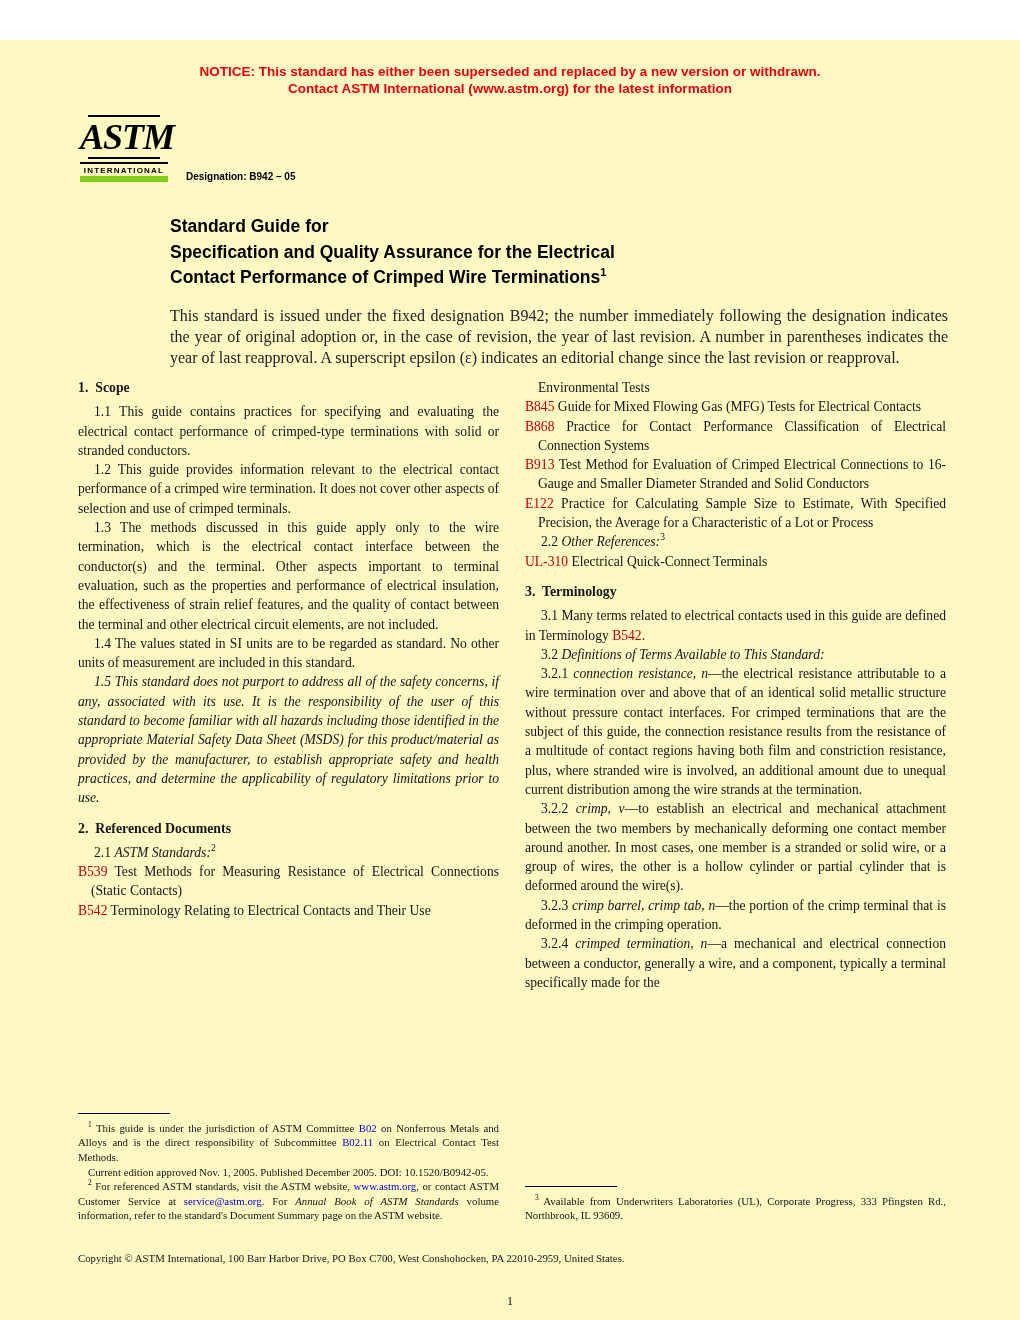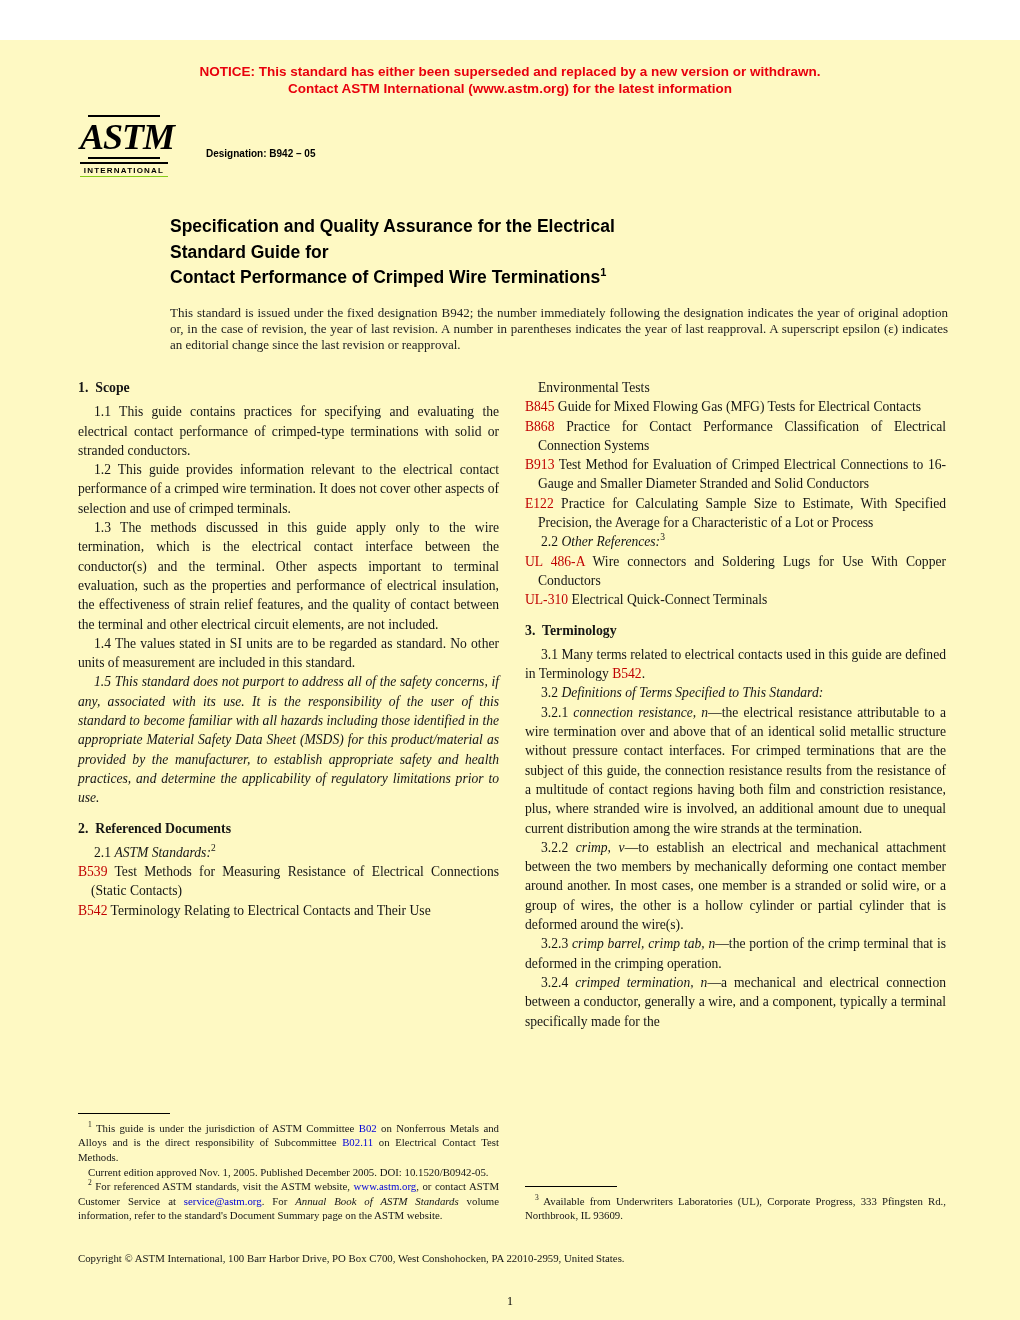--- a/index.html
+++ b/index.html
@@ -8,47 +8,47 @@
     position:relative; width:1020px; height:1320px; background:#fef9c3;
     font-family:"Liberation Serif", serif; color:#151515; overflow:hidden;margin-top:40px;
   }
   
   .notice {
     position:absolute; top:24px; left:0; width:100%; text-align:center;
     font-family:"Liberation Sans", sans-serif; font-weight:bold;
     font-size:13.5px; line-height:16.5px; color:#e8000d;
   }
   
-  .header-row { position:absolute; top:74px; left:80px; display:flex; align-items:center;gap:20px; }
+  .header-row { position:absolute; top:74px; left:80px; display:flex; align-items:flex-end; }
   .logo { width:88px; text-align:center; }
   .logo-rule { height:2px; background:#000; margin:1px 8px; }
   .logo-astm {
     font-family:"Liberation Serif", serif; font-weight:bold; font-style:italic;
     font-size:36px; line-height:38px; letter-spacing:-1px; color:#000;
   }
   .logo-intl {
-    margin-top:3px; border-top:2px solid #000; border-bottom:1px solid #84cc16;
+    margin-top:3px; border-top:2px solid #000; border-bottom:6px solid #84cc16;
     padding:2px 0 1px 0; font-family:"Liberation Sans", sans-serif; font-weight:bold;
     font-size:8px; letter-spacing:1.2px; color:#000;
   }
   .designation {
     margin-left:18px; margin-top:16px;
     font-family:"Liberation Sans", sans-serif; font-weight:bold; font-size:10px; color:#000;
   }
   
   .title-block {
     position:absolute; top:174px; left:170px; width:770px;
     font-family:"Liberation Sans", sans-serif; font-weight:bold;
     font-size:17.5px; line-height:25.5px; color:#000;
   }
   .title-block sup { font-size:11px; }
   
   .issue-note {
     position:absolute; top:265px; left:170px; width:778px;
-    font-size:13px; line-height:16px; text-align:justify; color:#222;
+    font-size:16px; line-height:21px; text-align:justify; color:#222;
   }
   
   .columns { position:absolute; top:338px; left:78px; width:868px; display:flex; gap:26px; }
   .col {
     flex:1 1 0; min-height:845px; display:flex; flex-direction:column;
     font-size:13.6px; line-height:19.3px; text-align:justify;
   }
   h3.sec {
     font-size:13.8px; font-weight:bold; margin:11px 0 5px 0;
     white-space:pre-wrap; text-align:left;
@@ -84,22 +84,22 @@
     <div class="logo">
       <div class="logo-rule"></div>
       <div class="logo-astm">ASTM</div>
       <div class="logo-rule"></div>
       <div class="logo-intl">INTERNATIONAL</div>
     </div>
     <div class="designation">Designation: B942 – 05</div>
   </div>
 
   <div class="title-block">
+    <div>Standard Guide for</div>
     <div>Specification and Quality Assurance for the Electrical</div>
-    <div>Standard Guide for</div>
     <div><span>Contact Performance of Crimped Wire Terminations</span><sup>1</sup></div>
   </div>
 
   <p class="issue-note"><span>This standard is issued under the fixed designation </span><span>B942</span><span>; the number immediately following the designation indicates the year of original adoption or, in the case of revision, the year of last revision. A number in parentheses indicates the year of last reapproval. A superscript epsilon (ε) indicates an editorial change since the last revision or reapproval.</span></p>
 
   <div class="columns">
 
     <div class="col">
       <h3 class="sec first">1.  Scope</h3>
       <p class="bp">1.1 This guide contains practices for specifying and evaluating the electrical contact performance of crimped-type terminations with solid or stranded conductors.</p>
@@ -125,26 +125,25 @@
     <div class="col">
       <div class="ref-cont">Environmental Tests</div>
 
       <div class="ref"><span class="code-red">B845</span><span> Guide for Mixed Flowing Gas (MFG) Tests for Electrical Contacts</span></div>
       <div class="ref"><span class="code-red">B868</span><span> Practice for Contact Performance Classification of Electrical Connection Systems</span></div>
       <div class="ref"><span class="code-red">B913</span><span> Test Method for Evaluation of Crimped Electrical Connections to 16-Gauge and Smaller Diameter Stranded and Solid Conductors</span></div>
       <div class="ref"><span class="code-red">E122</span><span> Practice for Calculating Sample Size to Estimate, With Specified Precision, the Average for a Characteristic of a Lot or Process</span></div>
 
       <p class="bp"><span>2.2 </span><span class="it">Other References:</span><sup>3</sup></p>
 
-      <div class="ref"><span class="code-red">UL 486-A</span><span> Wire connectors and Soldering Lugs for Use With Copper Conductors</span></div>
       <div class="ref"><span class="code-red">UL-310</span><span> Electrical Quick-Connect Terminals</span></div>
 
       <h3 class="sec">3.  Terminology</h3>
       <p class="bp"><span>3.1 Many terms related to electrical contacts used in this guide are defined in Terminology </span><span class="code-red">B542</span><span>.</span></p>
-      <p class="bp"><span>3.2 </span><span class="it">Definitions of Terms Specified to This Standard:</span></p>
+      <p class="bp"><span>3.2 </span><span class="it">Definitions of Terms Available to This Standard:</span></p>
 
       <p class="bp"><span>3.2.1 </span><span class="it">connection resistance, n</span><span>—the electrical resistance attributable to a wire termination over and above that of an identical solid metallic structure without pressure contact interfaces. For crimped terminations that are the subject of this guide, the connection resistance results from the resistance of a multitude of contact regions having both film and constriction resistance, plus, where stranded wire is involved, an additional amount due to unequal current distribution among the wire strands at the termination.</span></p>
       <p class="bp"><span>3.2.2 </span><span class="it">crimp, v</span><span>—to establish an electrical and mechanical attachment between the two members by mechanically deforming one contact member around another. In most cases, one member is a stranded or solid wire, or a group of wires, the other is a hollow cylinder or partial cylinder that is deformed around the wire(s).</span></p>
       <p class="bp"><span>3.2.3 </span><span class="it">crimp barrel, crimp tab, n</span><span>—the portion of the crimp terminal that is deformed in the crimping operation.</span></p>
       <p class="bp"><span>3.2.4 </span><span class="it">crimped termination, n</span><span>—a mechanical and electrical connection between a conductor, generally a wire, and a component, typically a terminal specifically made for the</span></p>
 
       <div class="fnblock">
         <div class="fn-rule"></div>
         <p class="fn"><sup>3</sup><span> Available from Underwriters Laboratories (UL), Corporate Progress, 333 Pfingsten Rd., Northbrook, IL 93609.</span></p>
       </div>

